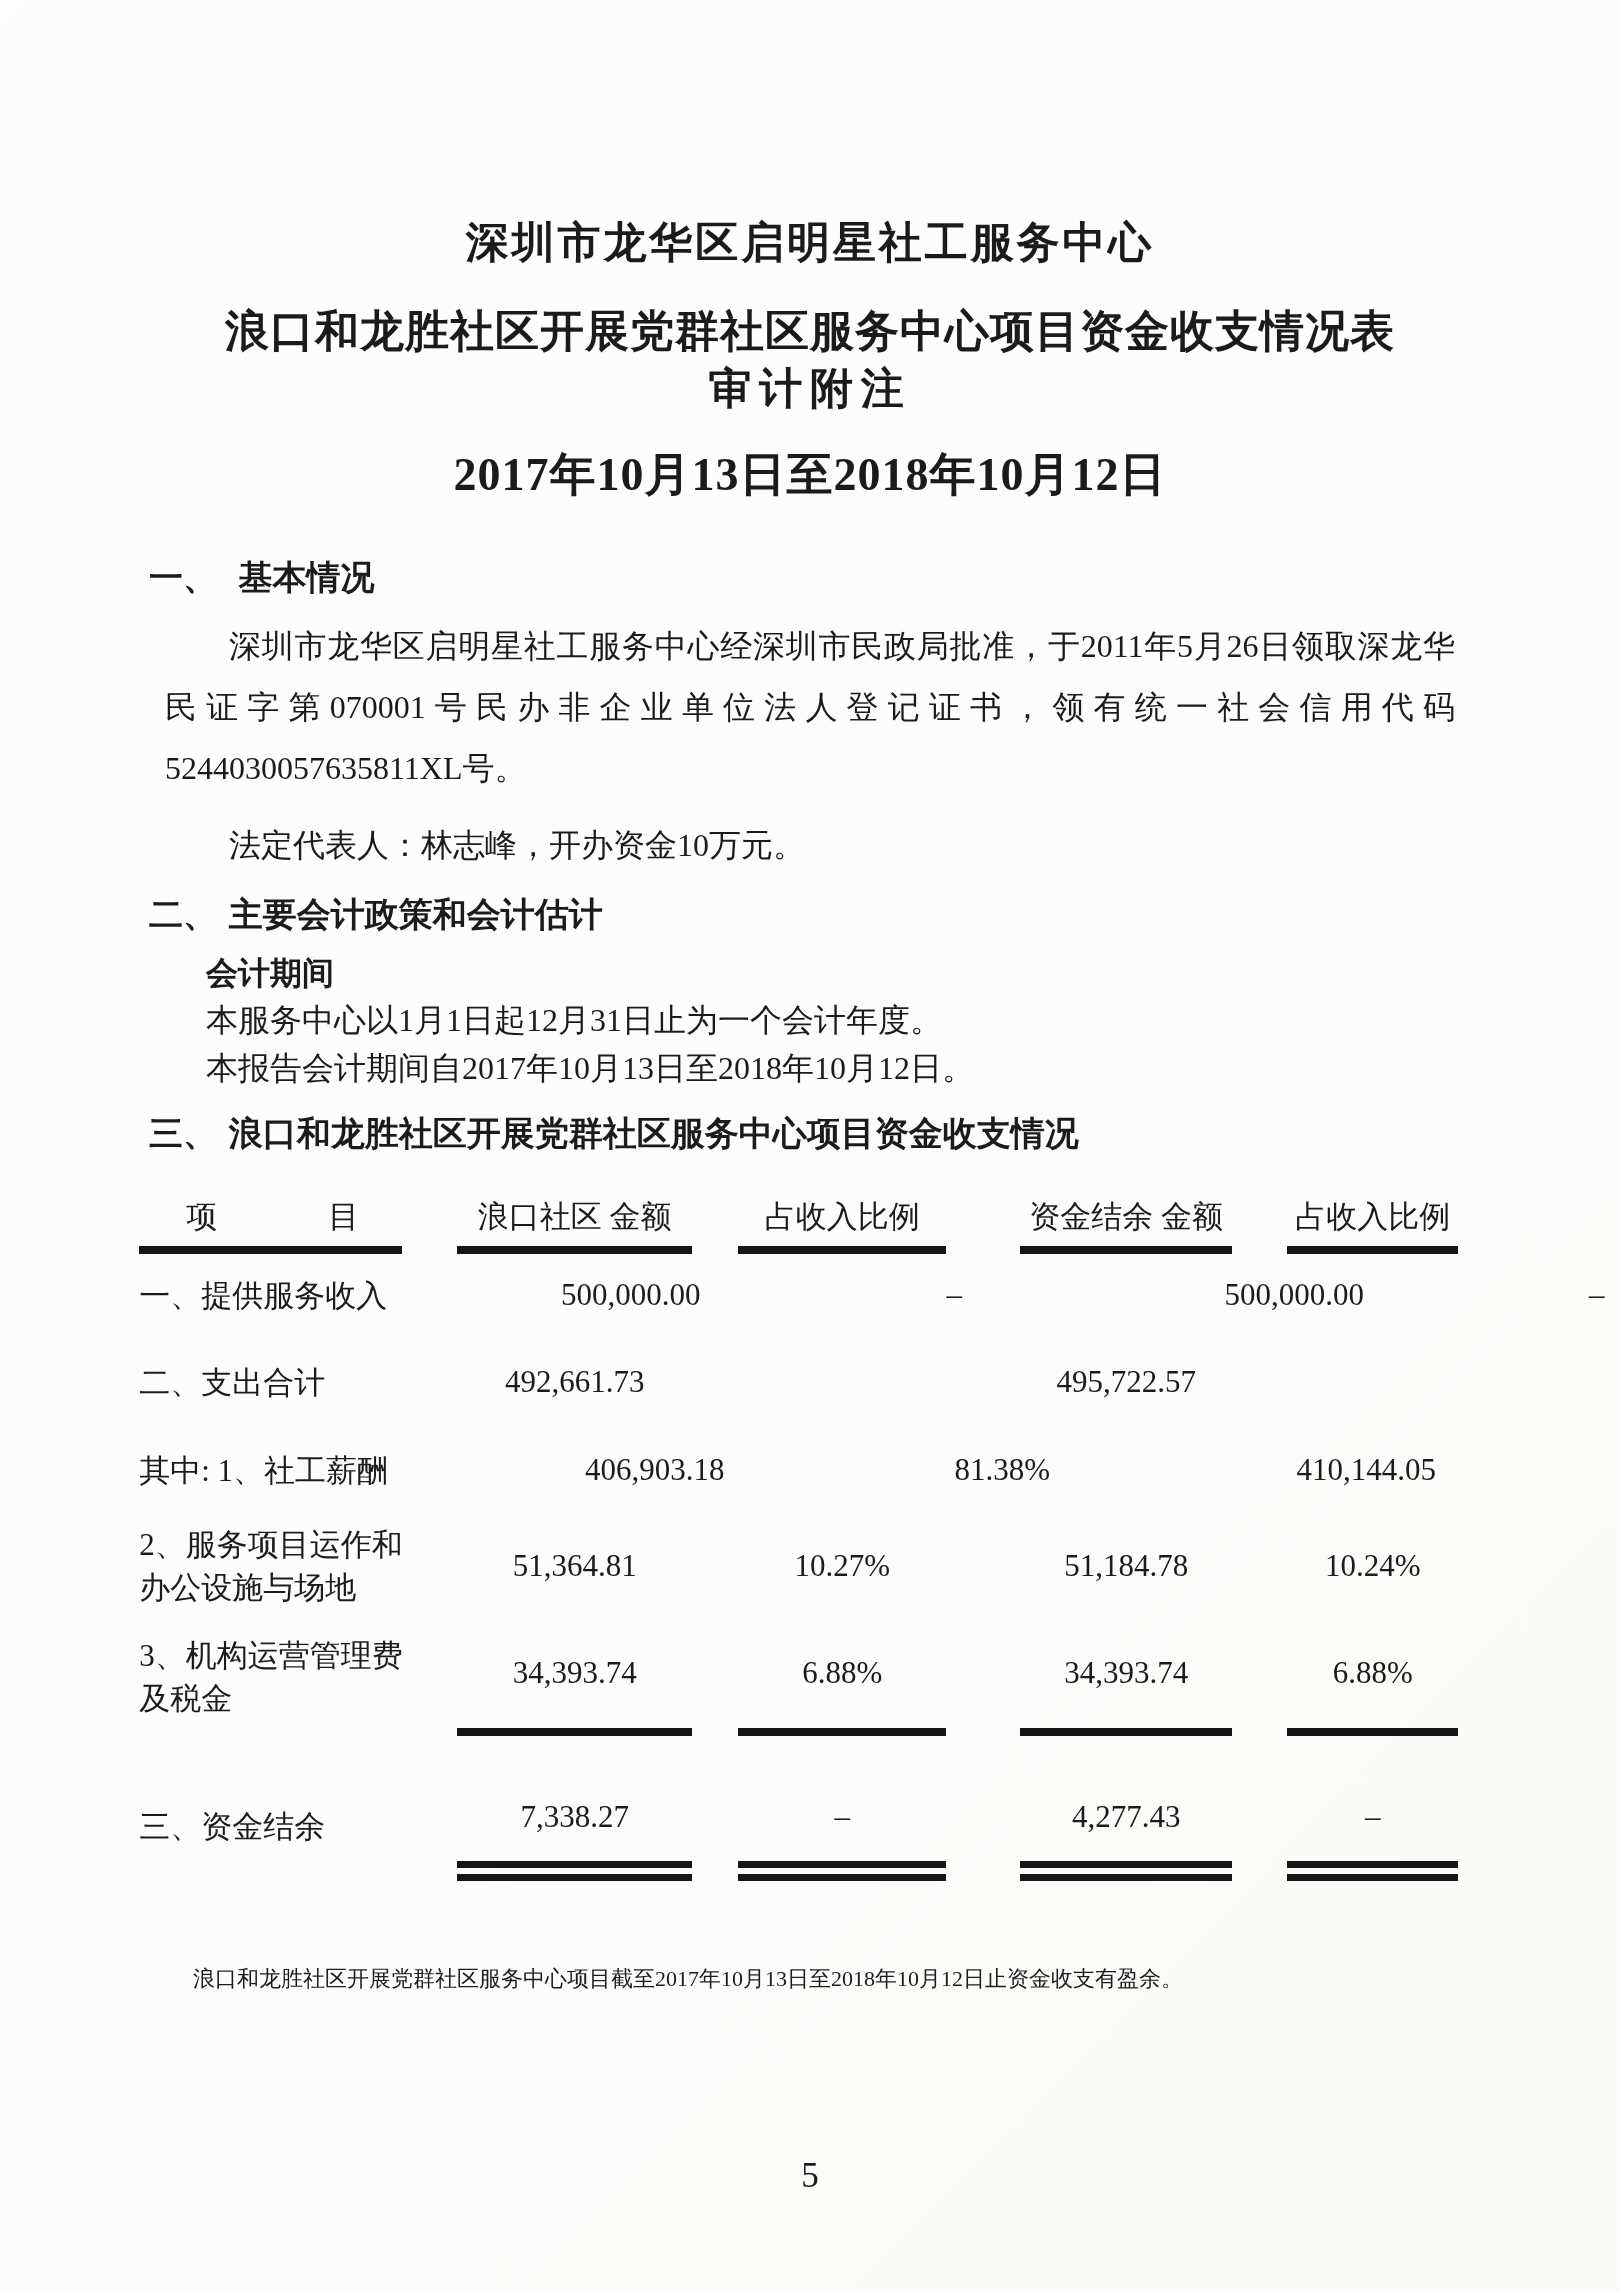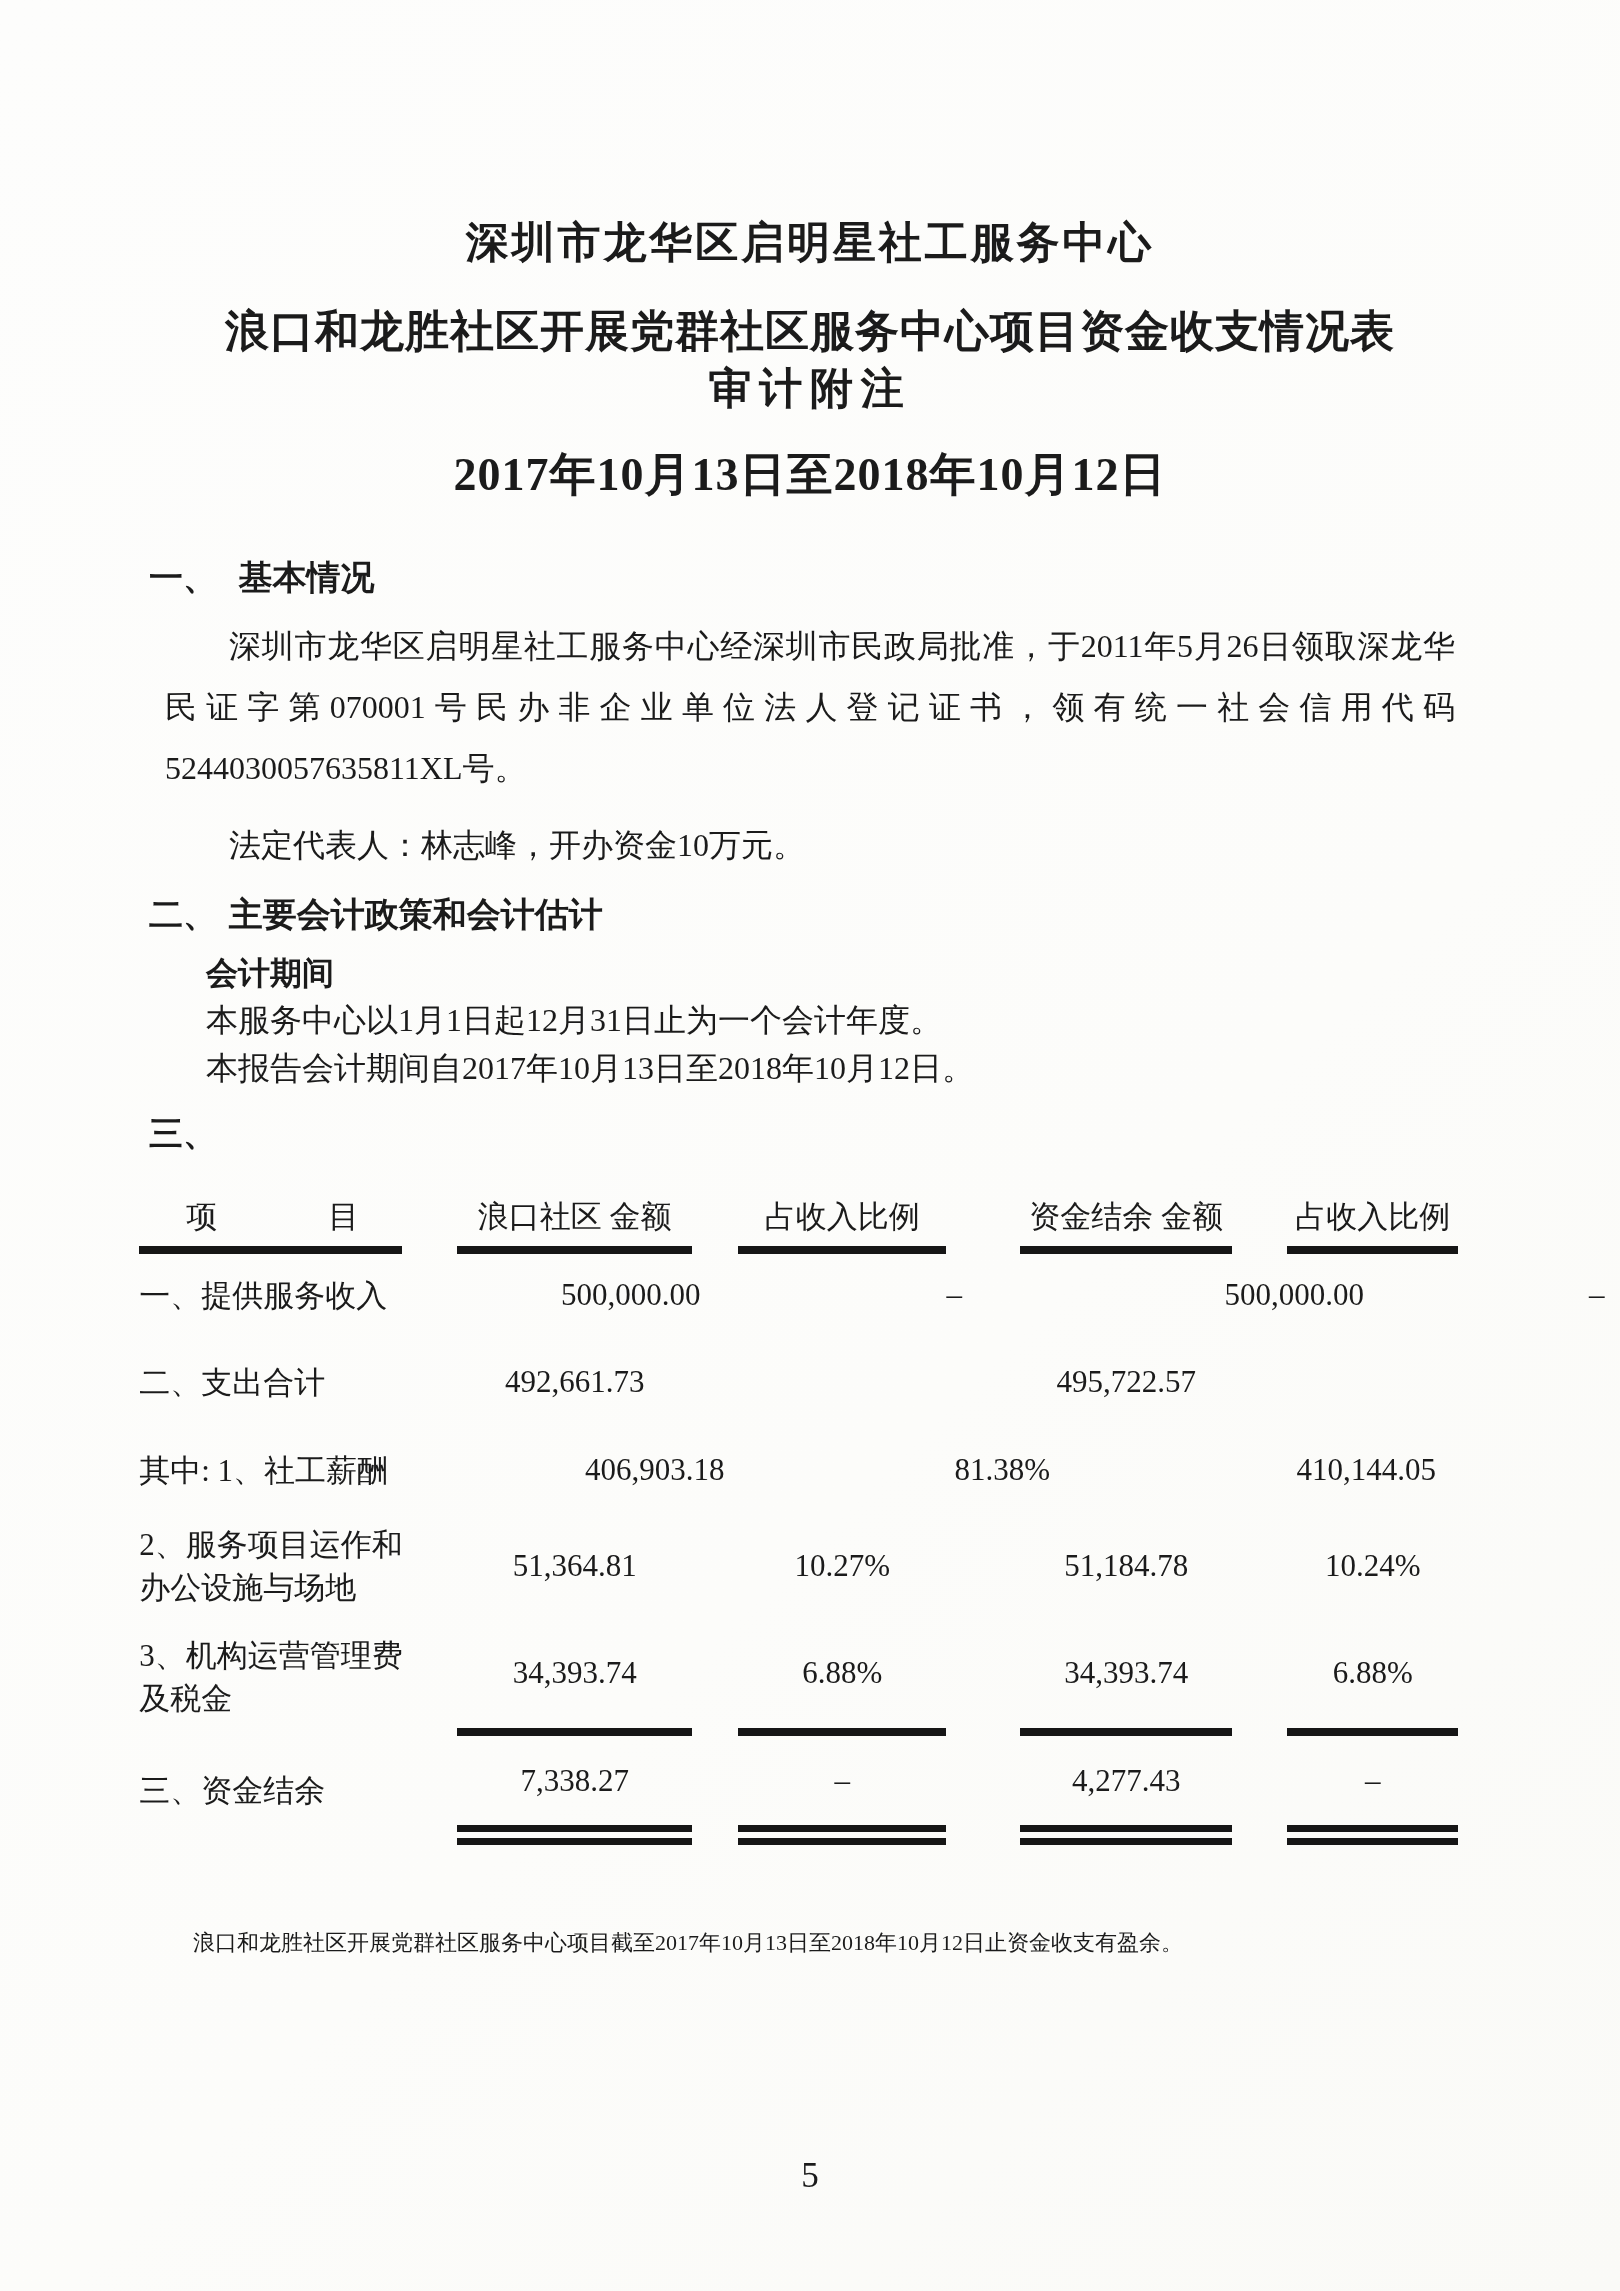--- a/index.html
+++ b/index.html
@@ -60,21 +60,21 @@
     align-self:stretch;display:flex;align-items:flex-end;justify-content:center;
     border-bottom:8.8px solid #161616;padding-bottom:7.8px;
   }
   .row.thead .cell.th-item{justify-content:space-between;padding-left:47px;padding-right:43px;}
 
   .row.r1{height:86px;gap:28px;}
   .row.r2{height:88px;}
   .row.r3{height:88px;gap:40px;}
   .row.r4{height:104px;}
   .row.r5{height:118px;}
-  .row.r6{height:109px;}
+  .row.r6{height:109px;margin-top:36px;}
 
   .cell-label{white-space:pre;line-height:43px;}
 
   
   .row.r5 .ruled{
     align-self:stretch;display:flex;align-items:center;justify-content:center;
     border-bottom:8.8px solid #161616;
   }
   
   .row.r6 .dbl{
@@ -109,20 +109,21 @@
     <span>主要会计政策和会计估计</span>
   </div>
   <div class="acct-block">
     <div class="acct-sub hd-sans">会计期间</div>
     <div class="acct-line">本服务中心以1月1日起12月31日止为一个会计年度。</div>
     <div class="acct-line">本报告会计期间自2017年10月13日至2018年10月12日。</div>
   </div>
 
   <div class="sec-head s3 hd-sans">
     <span class="sec-num narrow">三、</span>
+    <span>浪口和龙胜社区开展党群社区服务中心项目资金收支情况</span>
   </div>
 
   <div class="fintable">
 
     <div class="row thead">
       <div class="cell c1 th-item">
         <span>项</span>
         <span>目</span>
       </div>
       <div class="cell c2">浪口社区 金额</div>

